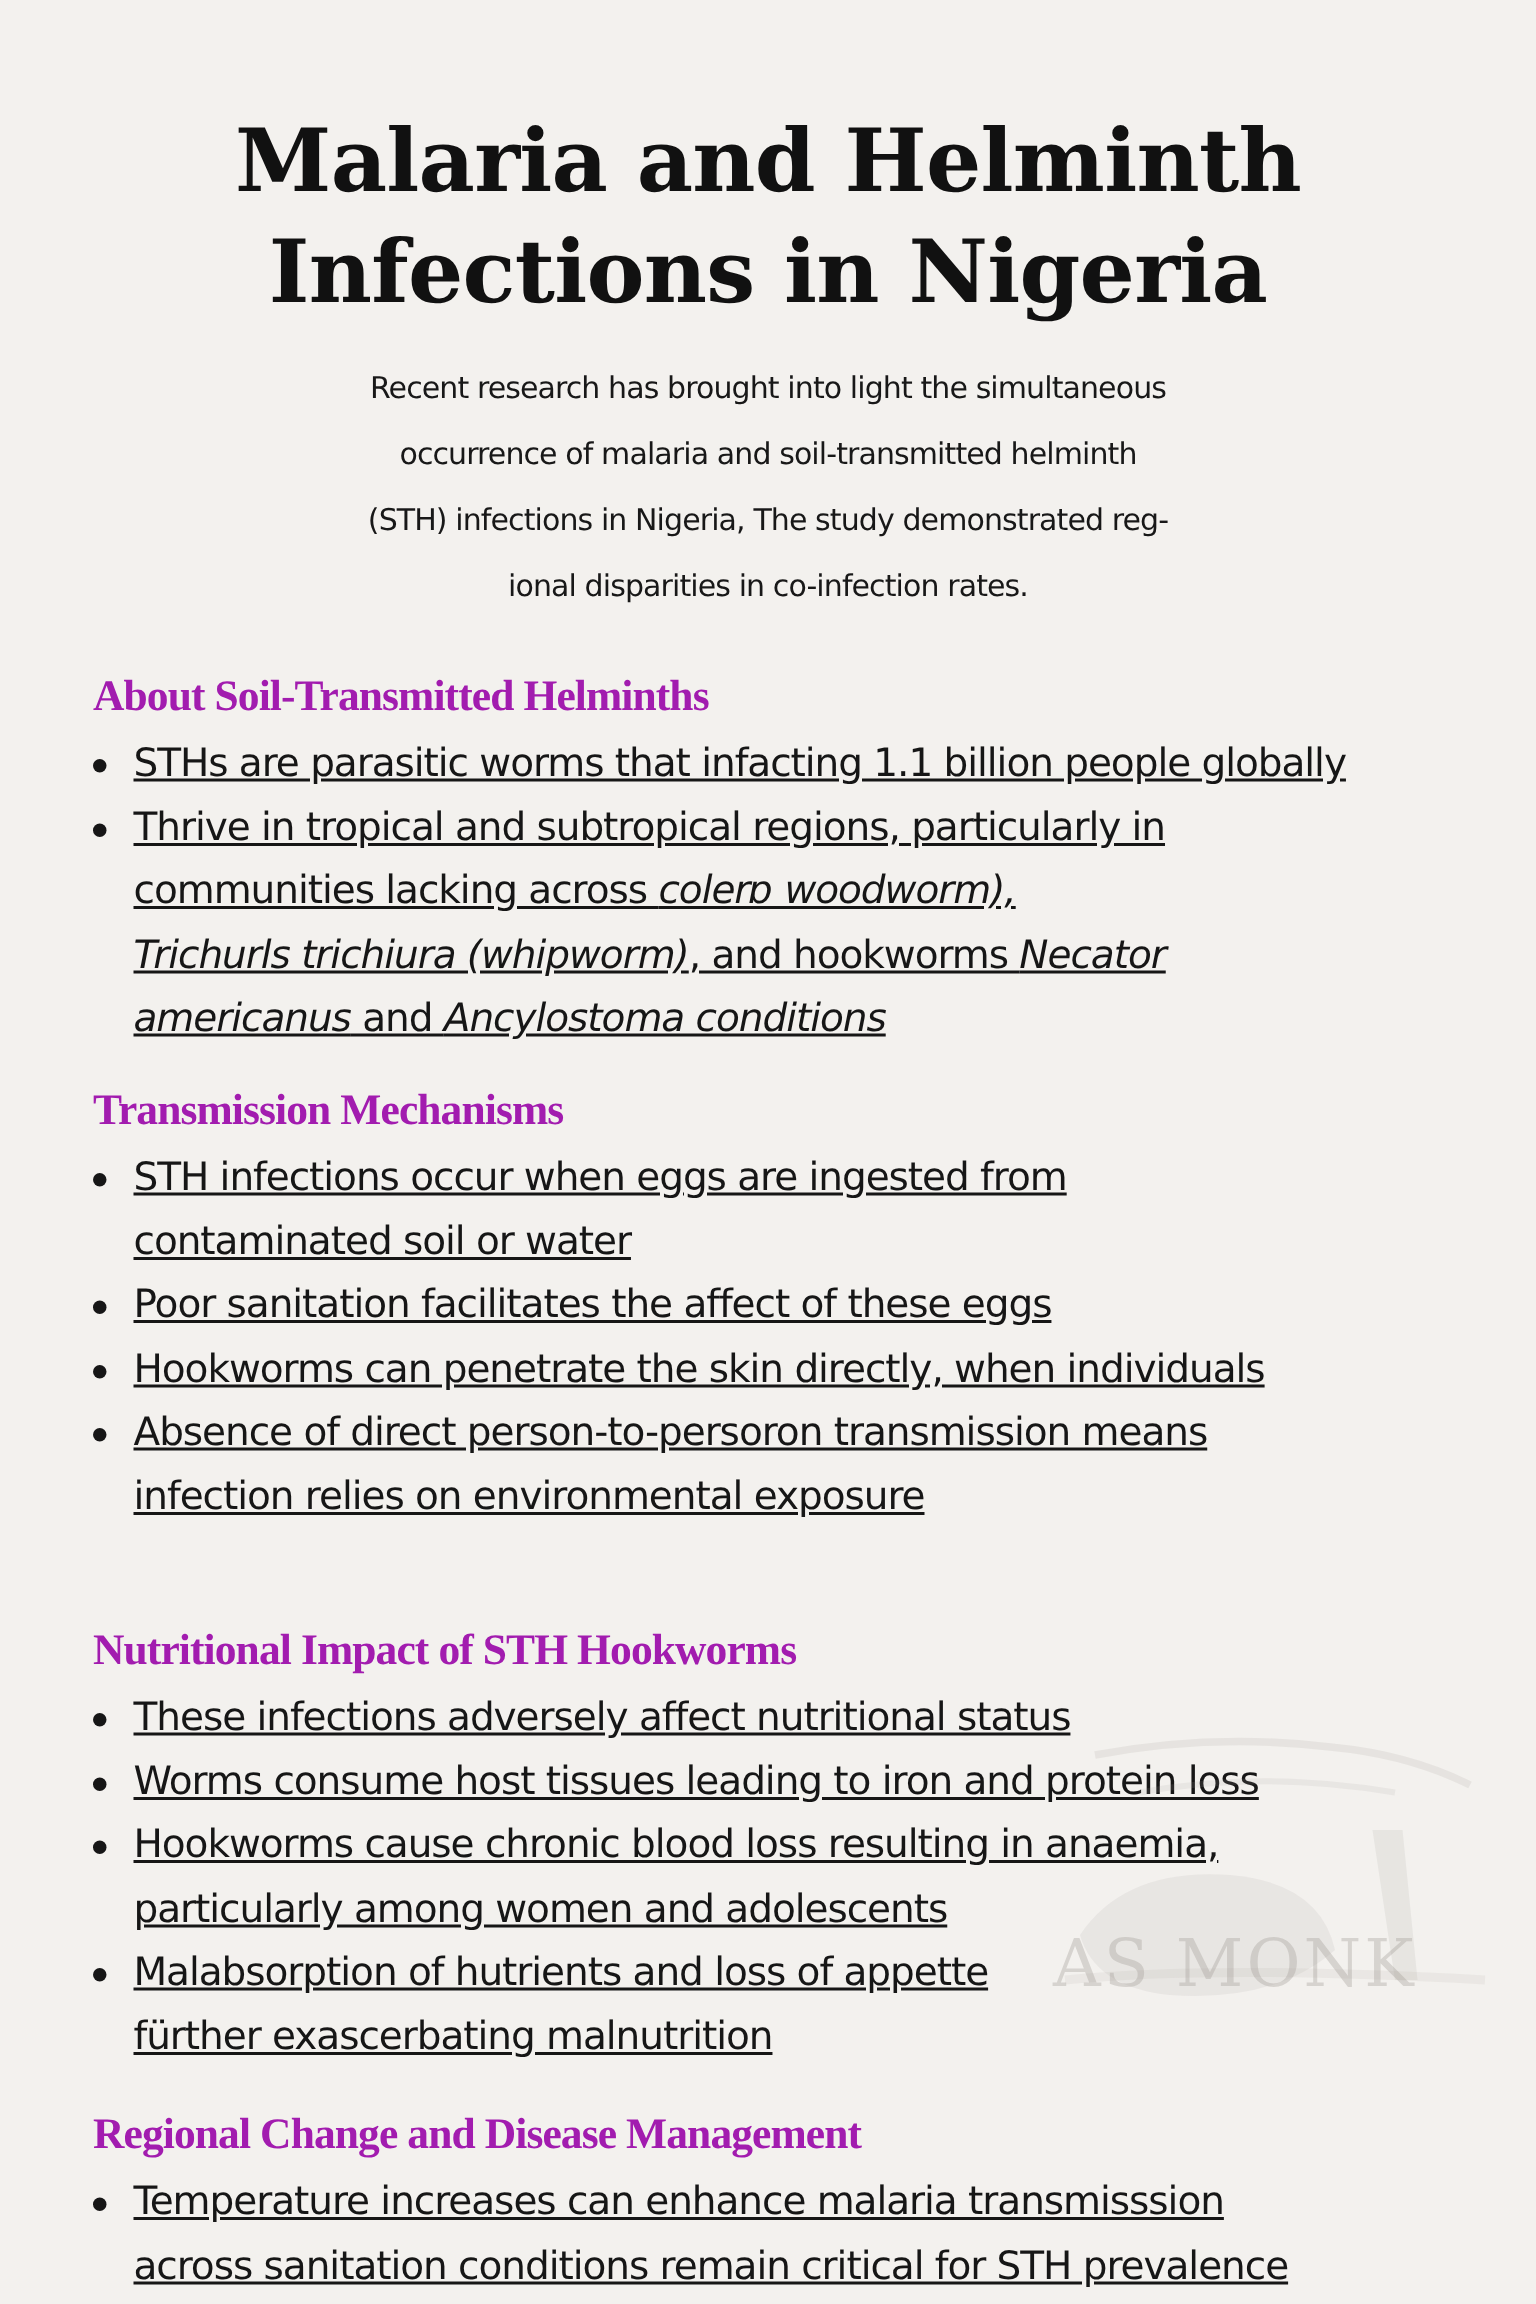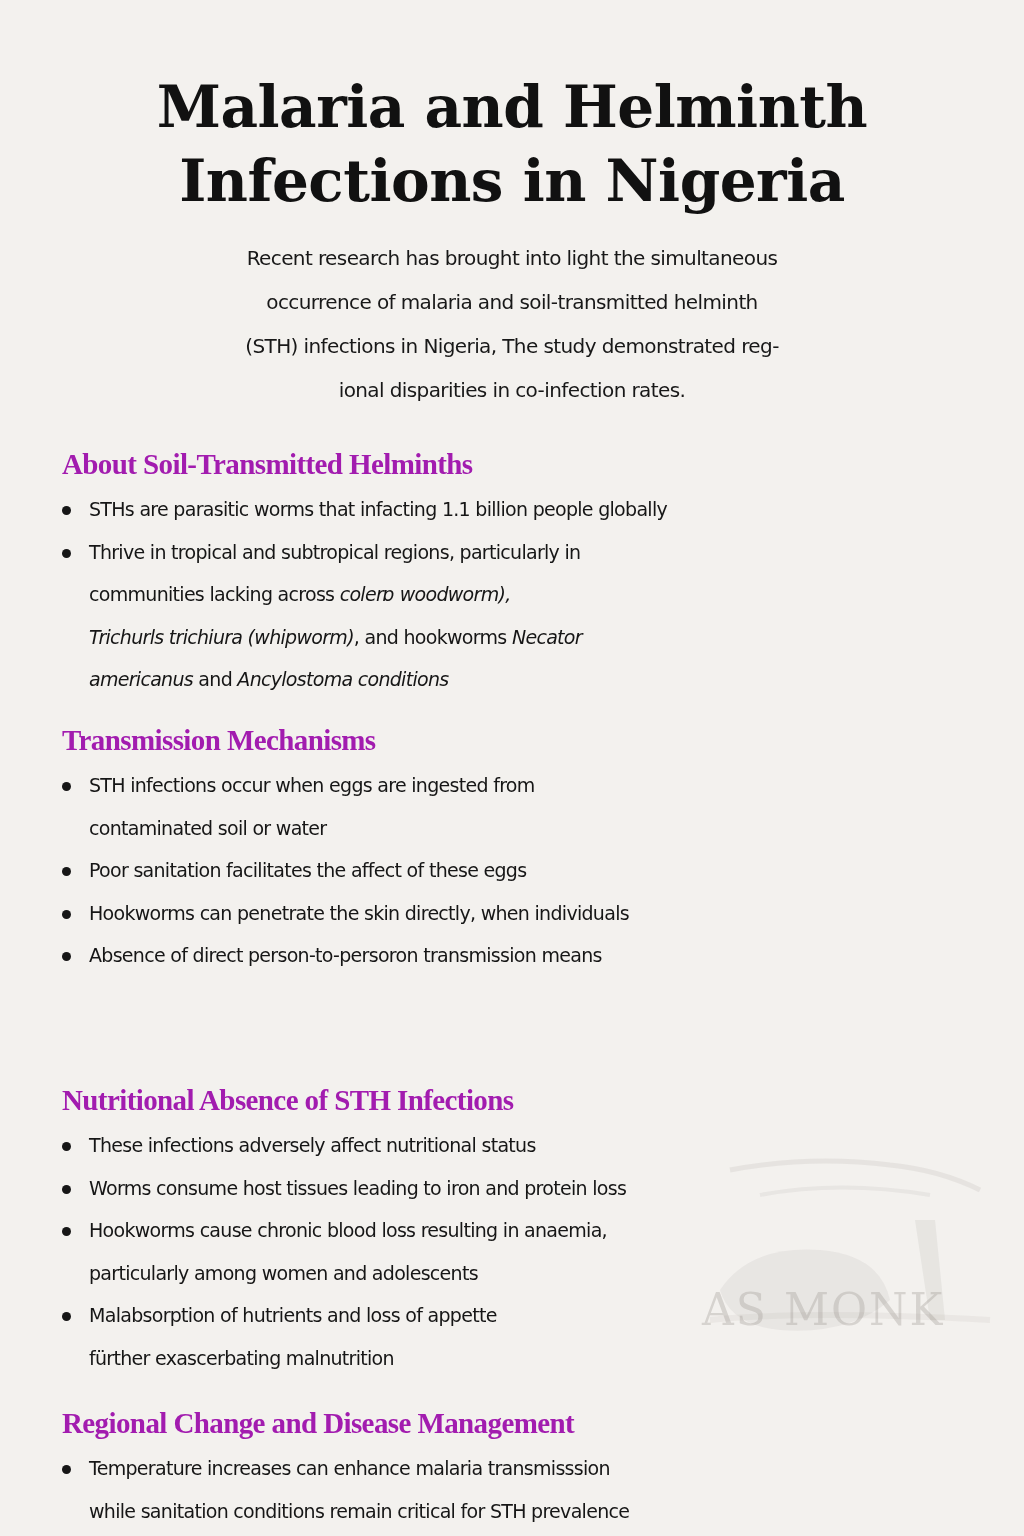--- a/index.html
+++ b/index.html
@@ -59,25 +59,26 @@
       font-family: Liberation Serif, serif;
     }
     .section ul {
       list-style: none;
       margin: 4px 0 0 0;
       padding: 0;
     }
     .section li {
       position: relative;
       padding-left: 27px;
-      font-size: 19px;
+      font-size: 26px;
       line-height: 42.5px;
       letter-spacing: -0.7px;
       color: #161616;
       white-space: nowrap;
+      text-decoration: underline;
     }
     .section li .bullet {
       position: absolute;
       left: 0;
       top: 18px;
       width: 9px;
       height: 9px;
       border-radius: 50%;
       background: #161616;
     }
@@ -152,26 +153,27 @@
         <span class="bullet"></span>
         <span class="line">Poor sanitation facilitates the affect of these eggs</span>
       </li>
       <li>
         <span class="bullet"></span>
         <span class="line">Hookworms can penetrate the skin directly, when individuals</span>
       </li>
       <li>
         <span class="bullet"></span>
         <span class="line">Absence of direct person-to-persoron transmission means</span>
+        <span class="line">infection relies on environmental exposure</span>
       </li>
     </ul>
   </section>
 
   <section class="section" id="s3">
-    <h2>Nutritional Absence of STH Infections</h2>
+    <h2>Nutritional Impact of STH Hookworms</h2>
     <ul>
       <li>
         <span class="bullet"></span>
         <span class="line">These infections adversely affect nutritional status</span>
       </li>
       <li>
         <span class="bullet"></span>
         <span class="line">Worms consume host tissues leading to iron and protein loss</span>
       </li>
       <li>
@@ -186,21 +188,21 @@
       </li>
     </ul>
   </section>
 
   <section class="section" id="s4">
     <h2>Regional Change and Disease Management</h2>
     <ul>
       <li>
         <span class="bullet"></span>
         <span class="line">Temperature increases can enhance malaria transmisssion</span>
-        <span class="line">while sanitation conditions remain critical for STH prevalence</span>
+        <span class="line">across sanitation conditions remain critical for STH prevalence</span>
       </li>
     </ul>
   </section>
 
   <svg class="watermark-smudge" viewBox="0 0 320 200">
     <path d="M30 140 Q60 95 130 100 Q190 105 200 150 Q160 185 90 180 Q40 175 30 140 Z" fill="rgba(170,165,160,0.14)"></path>
     <path d="M40 20 Q120 5 200 15 Q250 20 290 40" stroke="rgba(170,165,160,0.18)" stroke-width="5" fill="none"></path>
     <path d="M70 45 Q150 30 240 45" stroke="rgba(170,165,160,0.14)" stroke-width="4" fill="none"></path>
     <path d="M225 70 L240 170 L255 170 L245 70 Z" fill="rgba(170,165,160,0.16)"></path>
     <path d="M20 170 Q120 160 300 170" stroke="rgba(170,165,160,0.12)" stroke-width="6" fill="none"></path>

